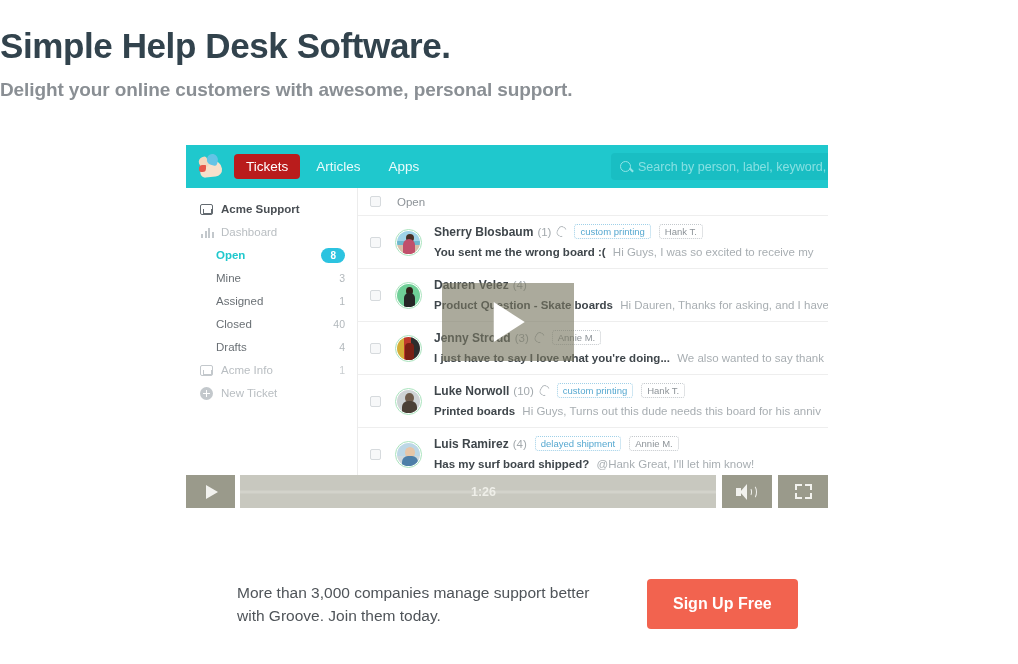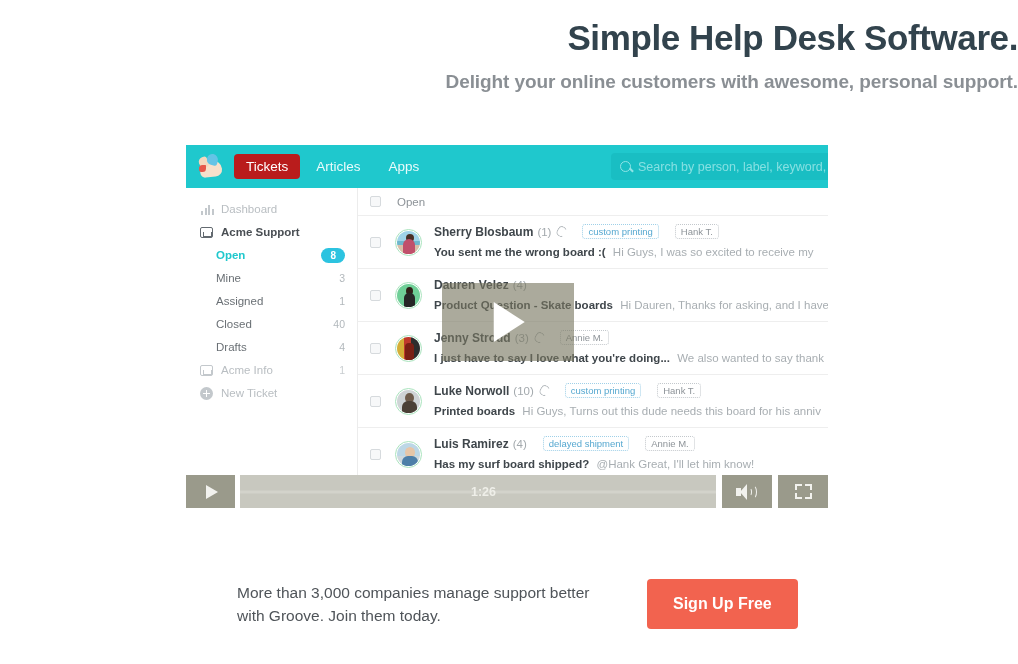--- a/index.html
+++ b/index.html
@@ -14,22 +14,22 @@
 
   .page {
     position: relative;
     width: 1018px;
     height: 664px;
     background: #fff;
   }
 
   
   .hero {
-    text-align: right;
-    padding-top: 18px;
+    text-align: left;
+    padding-top: 26px;
   }
   .hero-title {
     font-size: 35px;
     font-weight: bold;
     color: #32434d;
     letter-spacing: -0.4px;
     line-height: 1.15;
   }
   .hero-sub {
     font-size: 19px;
@@ -298,21 +298,21 @@
     width: 9px; height: 11px; margin-left: 6px; flex: 0 0 auto;
     border: 1.4px solid #b6bbbf; border-radius: 5px; border-right-color: transparent;
     transform: rotate(28deg);
   }
   .tag {
     font-size: 9.5px;
     border: 1px dotted #9fd0e8;
     color: #56a8d0;
     border-radius: 3px;
     padding: 1px 5px;
-    margin-left: 16px;
+    margin-left: 8px;
   }
   .tag.grey { border-color: #c3c8cc; color: #8d9398; }
 
   .line2 { font-size: 11.5px; white-space: nowrap; overflow: hidden; }
   .subj { font-weight: bold; color: #3f464b; }
   .prev { color: #a8aeb2; margin-left: 4px; }
 
   
   .big-play {
     position: absolute;
@@ -475,33 +475,33 @@
         <div class="search-box">
           <span class="mag"></span>
           <span class="search-ph">Search by person, label, keyword, or phrase</span>
         </div>
       </div>
 
       <div class="app-body">
 
         <div class="sidebar">
 
+          <div class="side-row head">
+            <span class="ic-inbox"></span>
+            <span class="label">Acme Support</span>
+          </div>
+
           <div class="side-row dim">
             <span class="s-icon ic-chart">
                 <i></i>
                 <i></i>
                 <i></i>
                 <i></i>
               </span>
             <span class="label">Dashboard</span>
-          </div>
-
-          <div class="side-row head">
-            <span class="ic-inbox"></span>
-            <span class="label">Acme Support</span>
           </div>
 
           <div class="side-row sub sel">
             <span class="label">Open</span>
             <span class="badge">8</span>
           </div>
 
           <div class="side-row sub">
             <span class="label">Mine</span>
             <span class="count">3</span>

